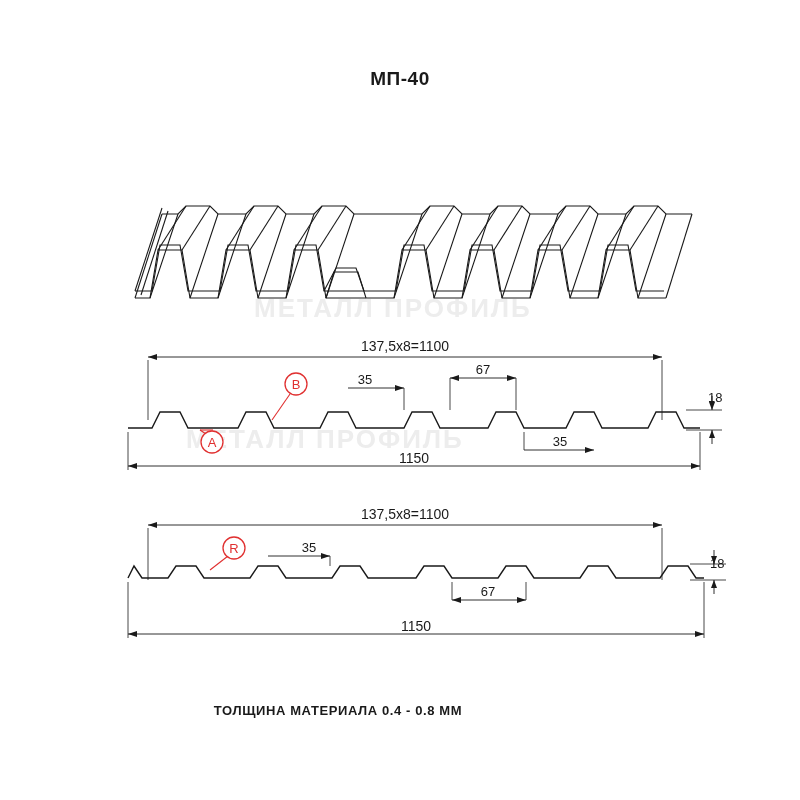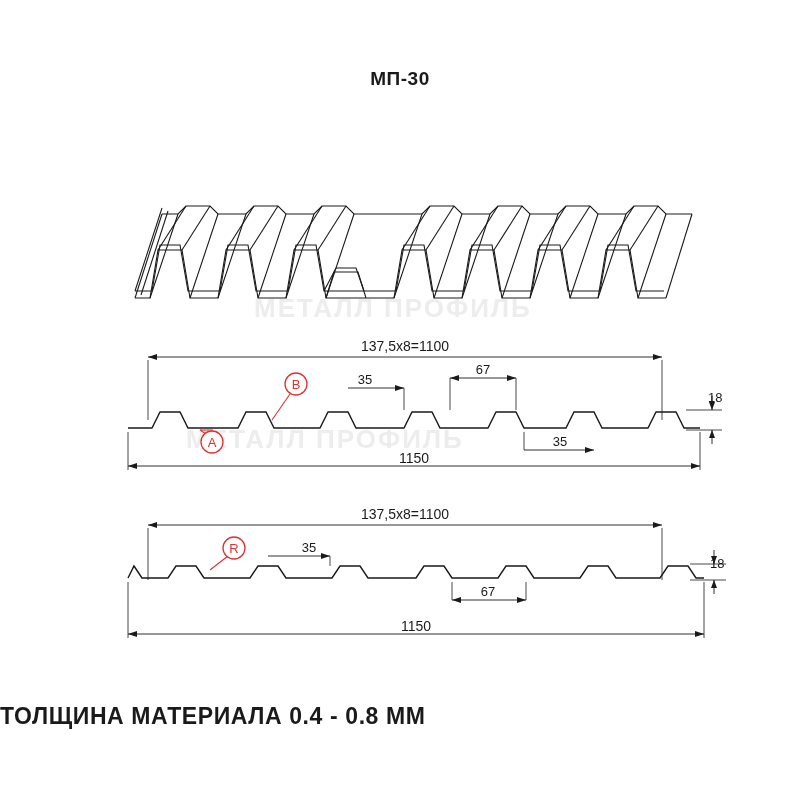--- a/index.html
+++ b/index.html
@@ -41,22 +41,22 @@
     font-weight: bold;
     letter-spacing: 0.5px;
     line-height: 26px;
     margin: 6px 0 0 0;
   }
   .footer-note {
     position: absolute;
     top: 703px;
     left: 0;
     width: 676px;
-    text-align: left;
-    font-size: 23px;
+    text-align: center;
+    font-size: 13px;
     font-weight: bold;
     letter-spacing: 0.6px;
   }
   svg { display: block; }
   .wm {
     position: absolute;
     color: #ededed;
     font-weight: bold;
     letter-spacing: 2px;
     white-space: nowrap;
@@ -66,21 +66,21 @@
   .wm-1 { top: 293px; left: 254px; font-size: 26px; }
   .wm-2 { top: 424px; left: 186px; font-size: 26px; }
 </style>
 </head>
 <body>
 
 <div class="wm wm-1">МЕТАЛЛ ПРОФИЛЬ</div>
 <div class="wm wm-2">МЕТАЛЛ ПРОФИЛЬ</div>
 
 <div class="title-block">
-  <div class="title-sub">МП-30</div>
+  <div class="title-sub">МП-40</div>
 </div>
 
 <div class="footer-note">ТОЛЩИНА МАТЕРИАЛА 0.4 - 0.8 ММ</div>
 
 <svg class="sheet" viewBox="0 0 800 800" xmlns="http://www.w3.org/2000/svg">
 
   <g fill="none" stroke="#1a1a1a" stroke-width="1.1" stroke-linejoin="miter" stroke-linecap="butt">
 
     <g>
 

